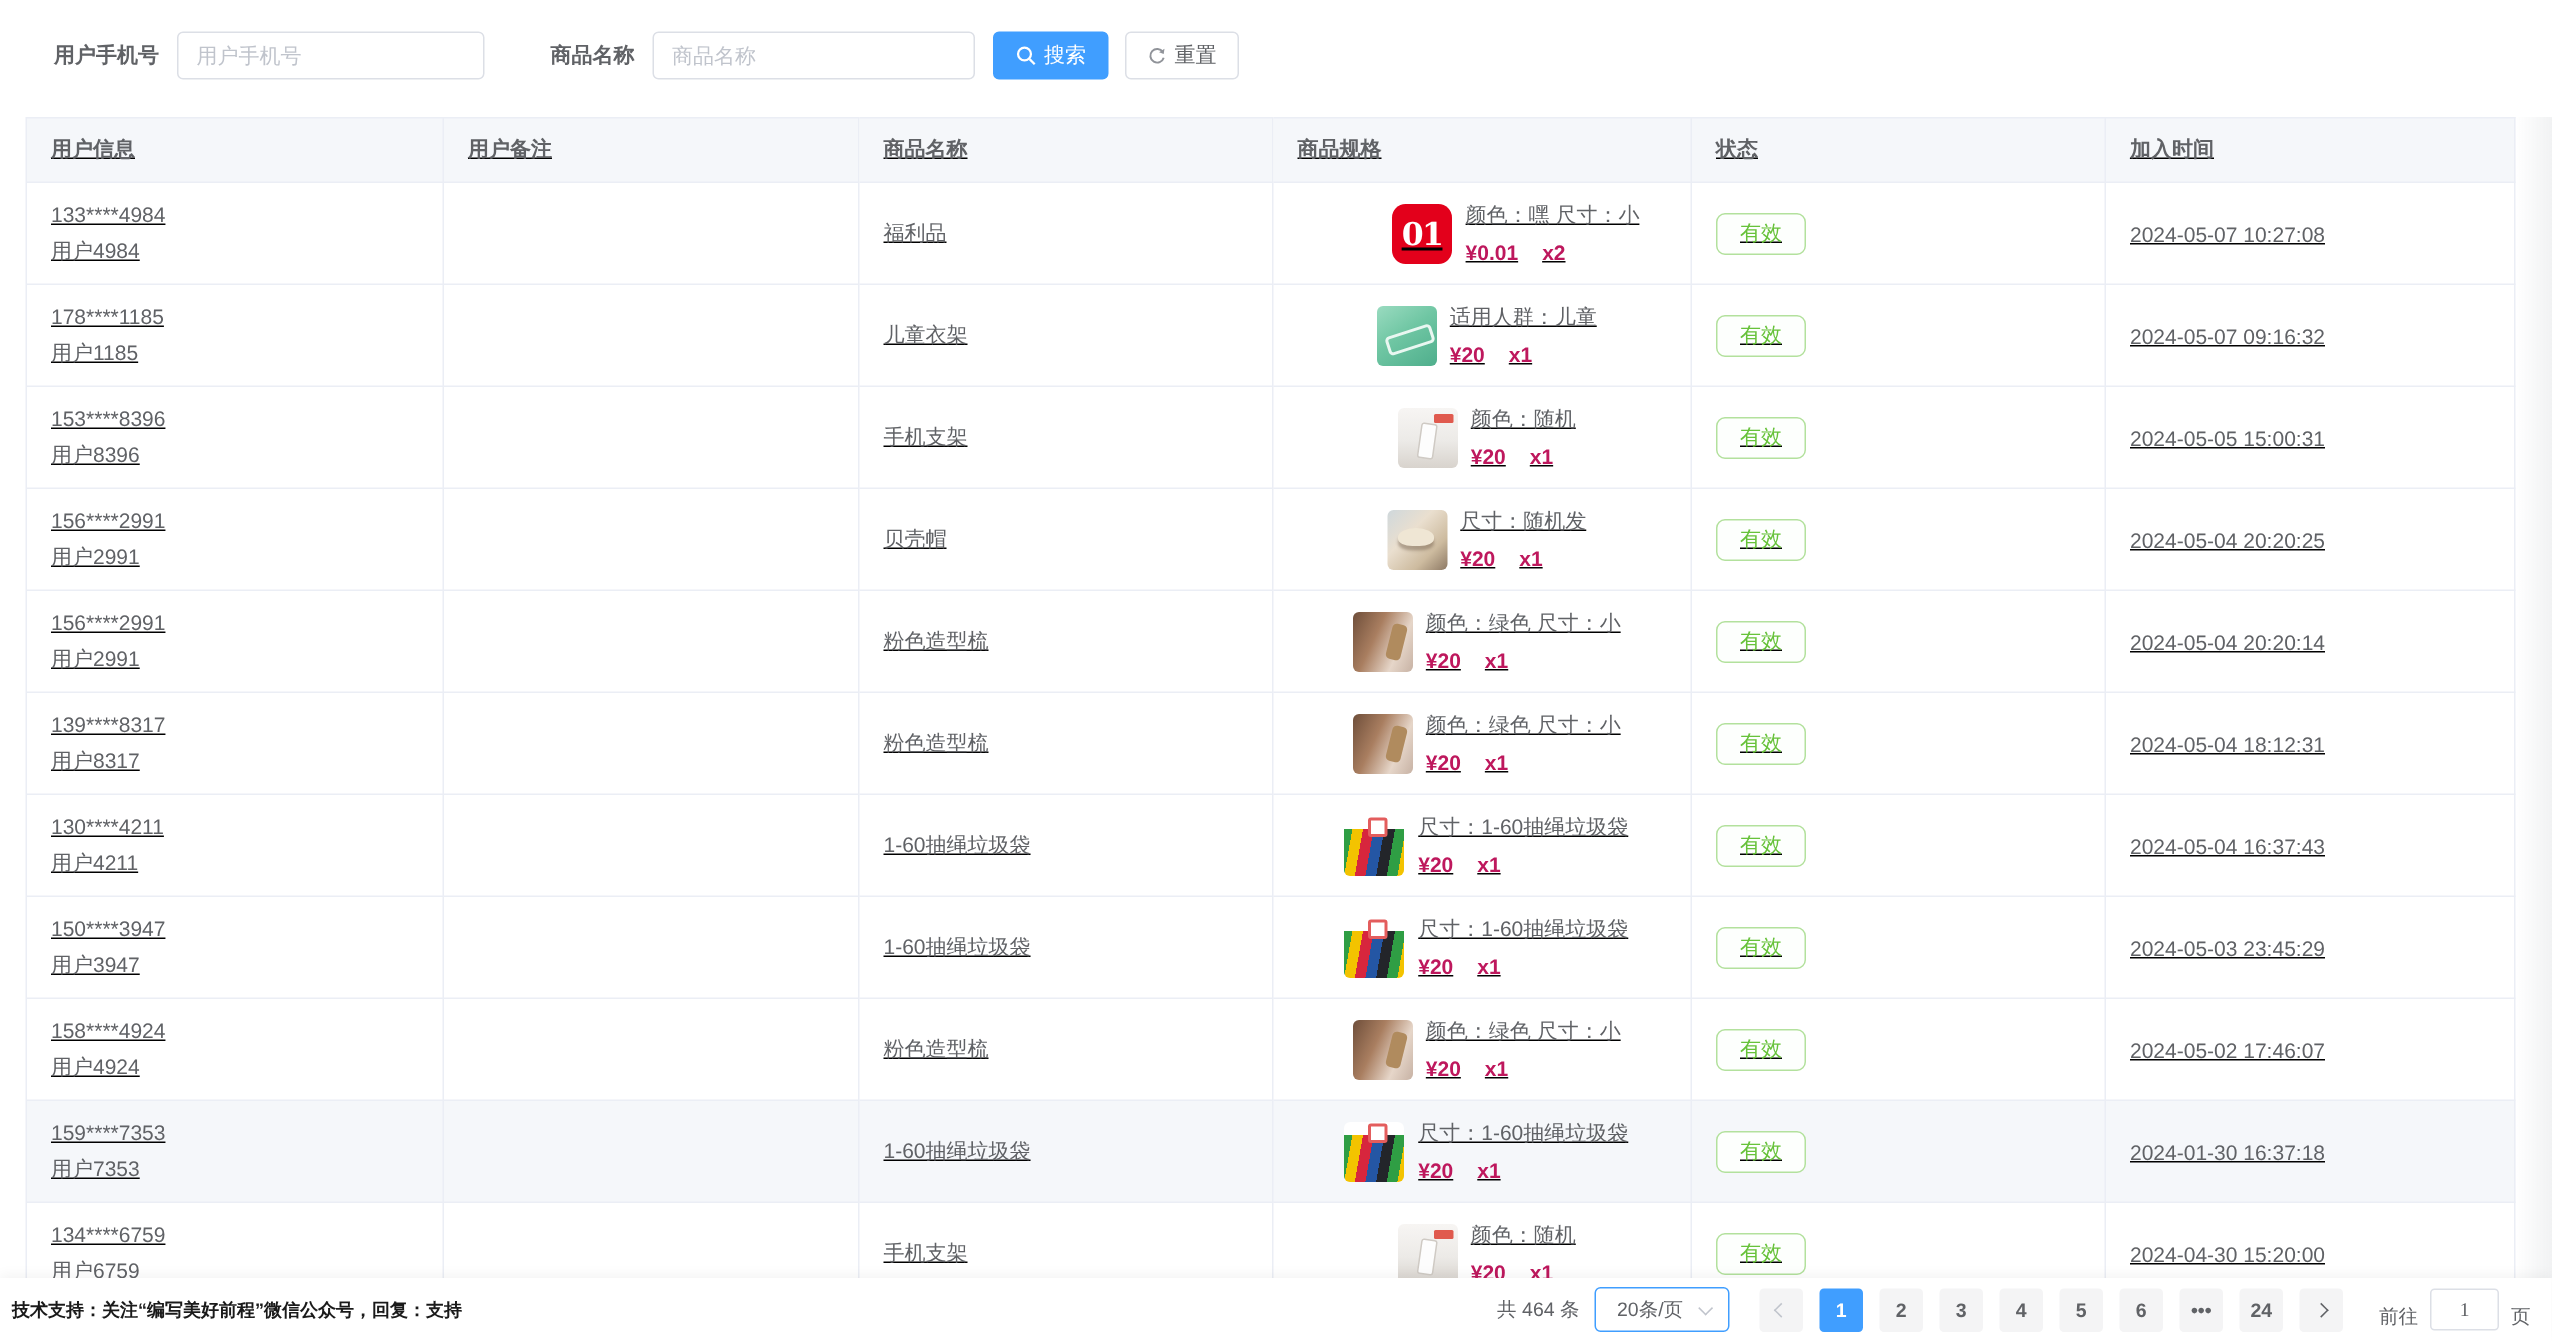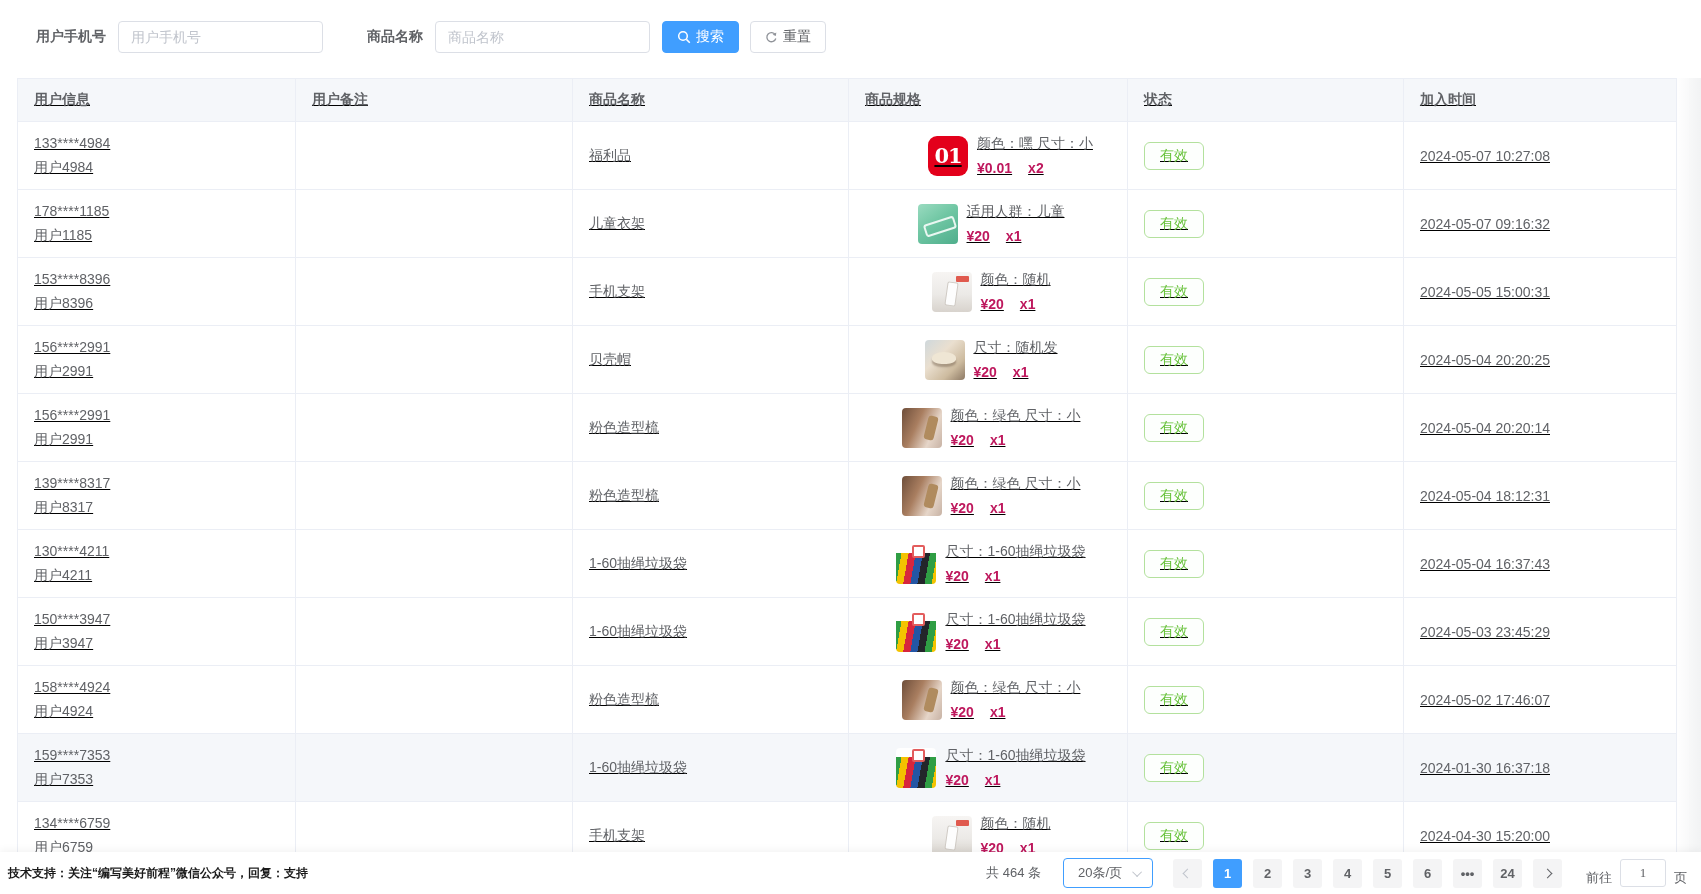--- a/index.html
+++ b/index.html
@@ -78,21 +78,21 @@
     pointer-events:none;
     background:linear-gradient(to right,rgba(120,130,140,0) 0%,rgba(120,130,140,.10) 100%); }
 
   
   .footer { position:fixed; left:0; bottom:0; width:1701px; height:42px;
     background:#fff; display:flex; align-items:center; justify-content:space-between;
     box-shadow:0 -2px 8px rgba(0,0,0,.05); z-index:20; }
   .support-text { font-size:12px; font-weight:bold; color:#1a1a1a; padding-left:8px; }
   .pagination { display:flex; align-items:center; padding-right:14px; font-size:13px;
     color:#606266; }
-  .total-text { margin-right:22px; }
+  .total-text { margin-right:10px; }
   .page-size-select { width:90px; height:30px; border:1px solid #409eff; border-radius:4px;
     display:flex; align-items:center; justify-content:space-between;
     padding:0 10px 0 14px; cursor:pointer; background:#fff; }
   .chev { display:inline-block; width:7px; height:7px;
     border-left:1.6px solid currentColor; border-bottom:1.6px solid currentColor; }
   .chev-down { transform:rotate(-45deg) translateY(-2px); color:#c0c4cc; }
   .chev-left { transform:rotate(45deg); }
   .chev-right { transform:rotate(225deg); }
   .pager { display:flex; align-items:center; gap:11px; margin:0 10px 0 20px; }
   .page-btn { min-width:29px; height:29px; padding:0 4px; border-radius:3px;

